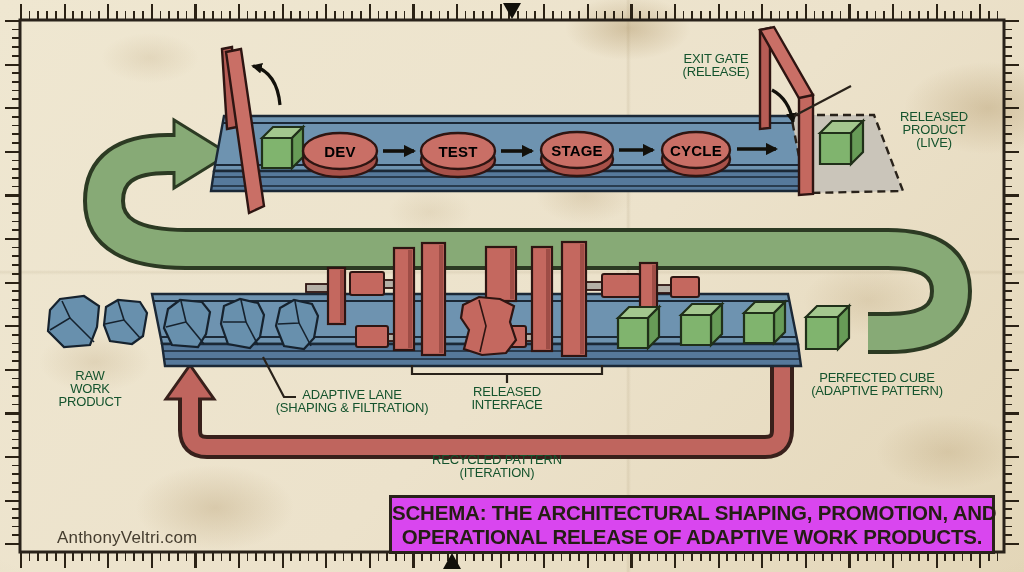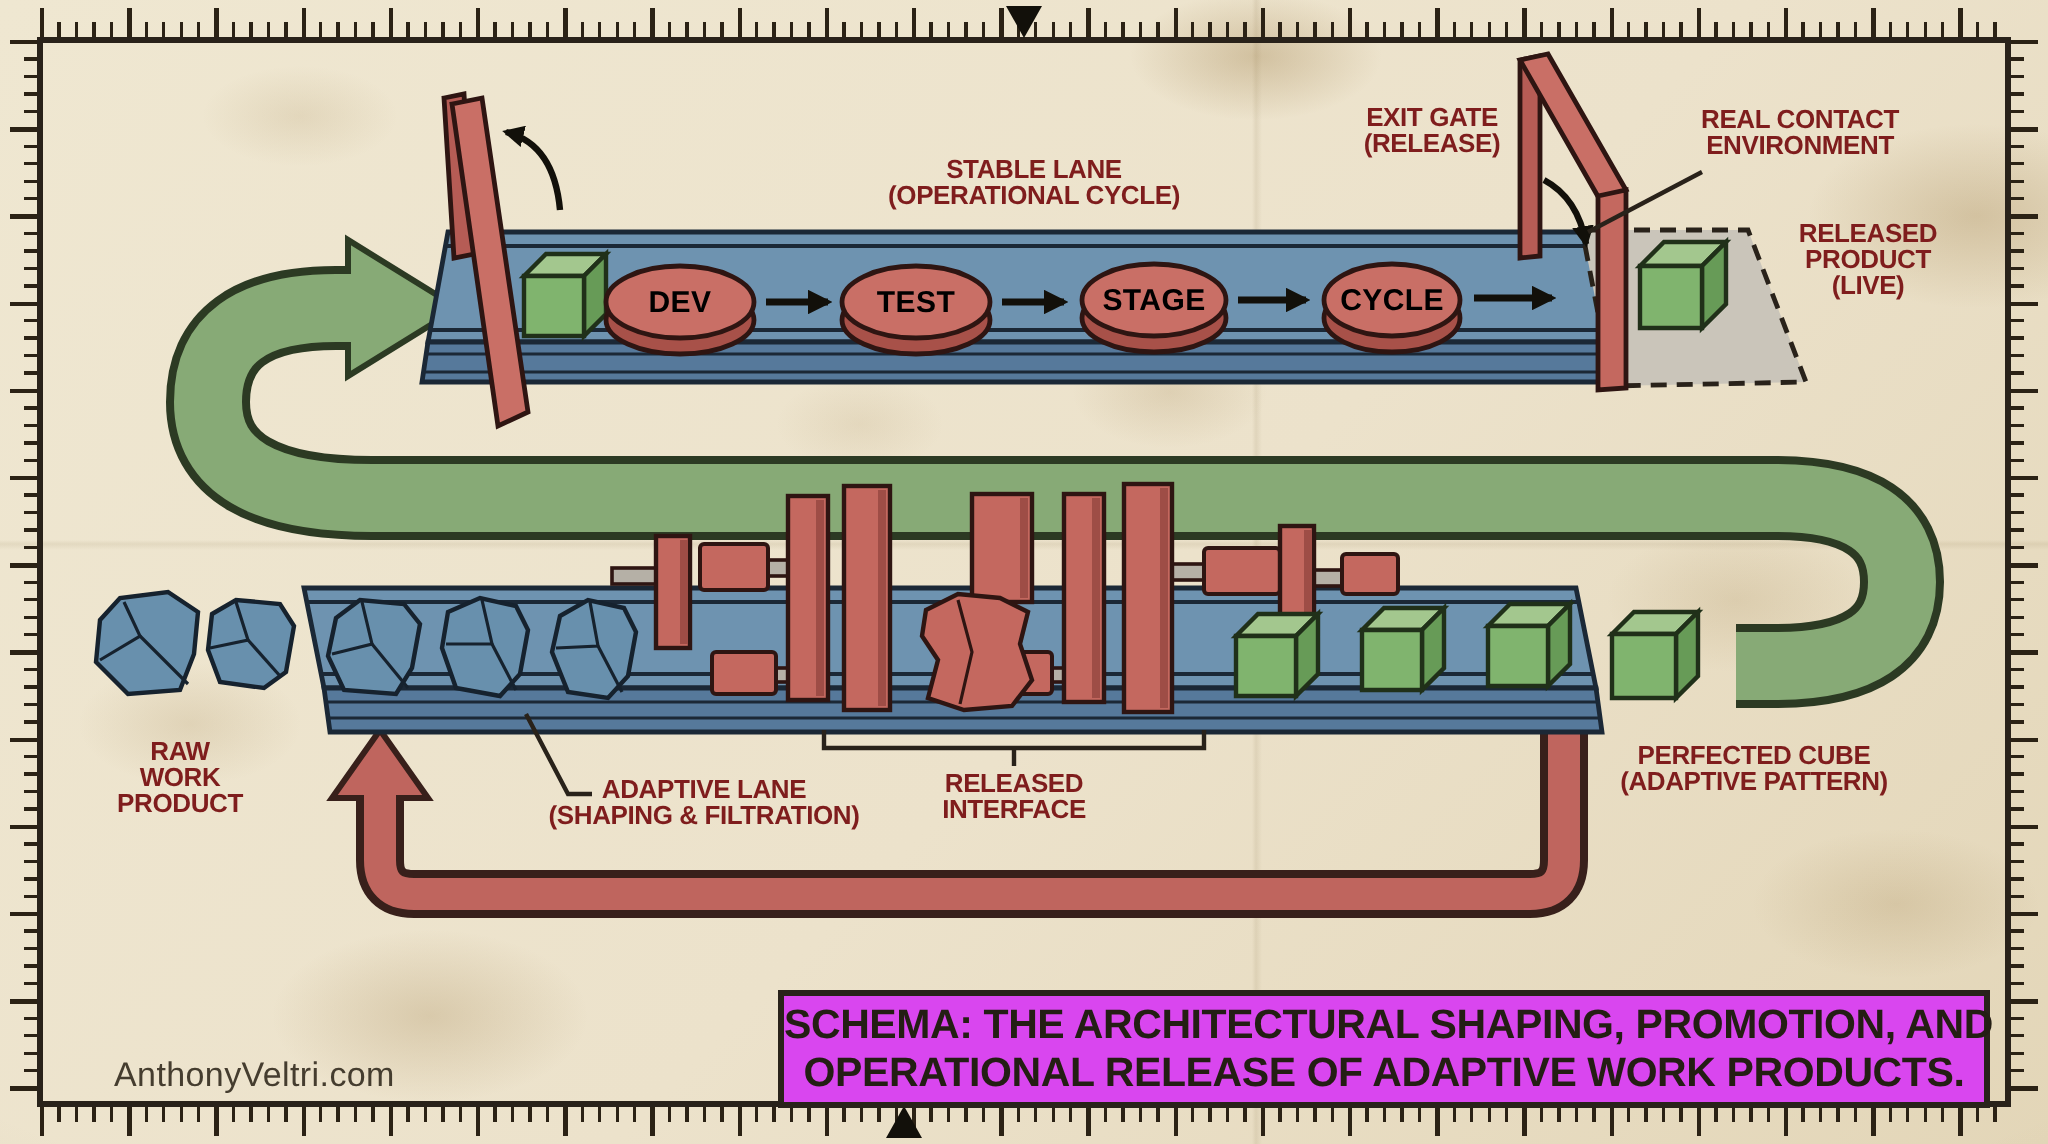--- a/index.html
+++ b/index.html
@@ -39,22 +39,22 @@
       repeating-linear-gradient(to bottom,#2b2215 0 1.7px,rgba(0,0,0,0) 1.7px 8.72px);
     background-size:15px 100%,8px 100%;background-position:right top,right top;background-repeat:no-repeat,no-repeat;}
   #ruler-right{left:1004px;top:20px;width:20px;height:532px;
     background-image:
       repeating-linear-gradient(to bottom,#2b2215 0 2.2px,rgba(0,0,0,0) 2.2px 43.6px),
       repeating-linear-gradient(to bottom,#2b2215 0 1.7px,rgba(0,0,0,0) 1.7px 8.72px);
     background-size:15px 100%,8px 100%;background-position:left top,left top;background-repeat:no-repeat,no-repeat;}
   #diagram{position:absolute;inset:0;}
   
   .lbl{position:absolute;transform:translateX(-50%);text-align:center;
-       font-weight:bold;font-size:13px;line-height:12.8px;letter-spacing:-0.2px;
-       color:#7f1d1d;white-space:nowrap;}
+       font-weight:normal;font-size:13px;line-height:12.8px;letter-spacing:-0.2px;
+       color:#14532d;white-space:nowrap;}
   .stage-lbl{position:absolute;transform:translateX(-50%);font-weight:bold;font-size:15px;
        letter-spacing:.2px;color:#000000;white-space:nowrap;}
   #titlebox{position:absolute;left:389px;top:495px;width:600px;height:50px;
        background:#d946ef;border:3.5px solid #29221a;text-align:center;
        padding-top:3px;box-sizing:content-box;}
   .tline{font-weight:bold;font-size:20.5px;line-height:24px;letter-spacing:-0.2px;color:#241e14;white-space:nowrap;}
   #brand{position:absolute;left:28px;top:528px;font-size:17px;color:#453d2f;letter-spacing:.2px;margin-left:29px;}
 </style>
 </head>
 <body>
@@ -252,31 +252,23 @@
     </g>
 
     <g stroke="#29221a" stroke-width="2.2" fill="none">
       <polyline points="851,86 794,116"></polyline>
       <polyline points="263,357 284,397 296,397"></polyline>
       <polyline points="412,365 412,374 602,374 602,365"></polyline>
       <line x1="507" y1="374" x2="507" y2="383"></line>
     </g>
   </svg>
 
-  <div class="lbl" style="left:517px;top:79px">
-    <div>STABLE LANE</div>
-    <div>(OPERATIONAL CYCLE)</div>
-  </div>
   <div class="lbl" style="left:716px;top:53px">
     <div>EXIT GATE</div>
     <div>(RELEASE)</div>
-  </div>
-  <div class="lbl" style="left:900px;top:54px">
-    <div>REAL CONTACT</div>
-    <div>ENVIRONMENT</div>
   </div>
   <div class="lbl" style="left:934px;top:111px">
     <div>RELEASED</div>
     <div>PRODUCT</div>
     <div>(LIVE)</div>
   </div>
   <div class="lbl" style="left:90px;top:370px">
     <div>RAW</div>
     <div>WORK</div>
     <div>PRODUCT</div>
@@ -286,20 +278,24 @@
     <div>(SHAPING &amp; FILTRATION)</div>
   </div>
   <div class="lbl" style="left:507px;top:386px">
     <div>RELEASED</div>
     <div>INTERFACE</div>
   </div>
   <div class="lbl" style="left:877px;top:372px">
     <div>PERFECTED CUBE</div>
     <div>(ADAPTIVE PATTERN)</div>
   </div>
+  <div class="lbl" style="left:497px;top:454px">
+    <div>RECYCLED PATTERN</div>
+    <div>(ITERATION)</div>
+  </div>
 
   <div class="stage-lbl" style="left:340px;top:143px">DEV</div>
   <div class="stage-lbl" style="left:458px;top:143px">TEST</div>
   <div class="stage-lbl" style="left:577px;top:142px">STAGE</div>
   <div class="stage-lbl" style="left:696px;top:142px">CYCLE</div>
 
   <div id="titlebox">
     <div class="tline">SCHEMA: THE ARCHITECTURAL SHAPING, PROMOTION, AND</div>
     <div class="tline">OPERATIONAL RELEASE OF ADAPTIVE WORK PRODUCTS.</div>
   </div>

